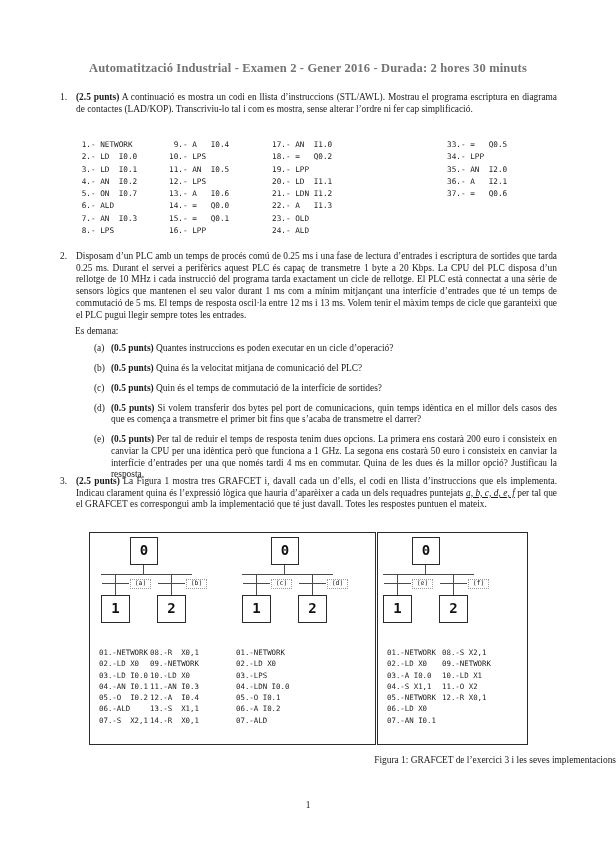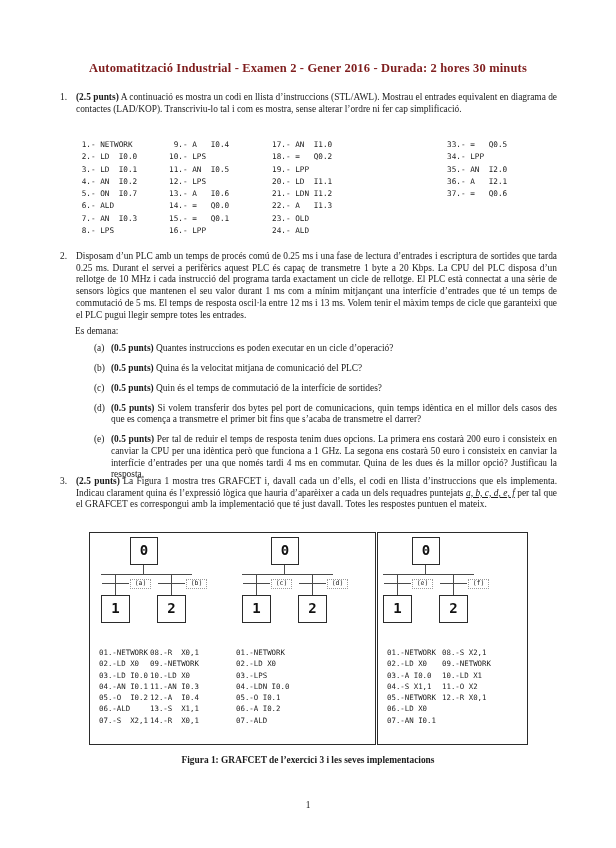--- a/index.html
+++ b/index.html
@@ -11,21 +11,21 @@
     font-family:"Liberation Serif", serif;
     font-size:9.4px;
     line-height:11.7px;
   }
   .b { font-weight:bold;font-family:Liberation Serif, serif; }
   .it { font-style:italic;text-decoration:underline; }
 
   .title {
     position:absolute; top:63px; left:0; right:0;
     text-align:center; font-weight:bold; font-size:12.5px; letter-spacing:0.15px;
-    color:#7f1d1d;
+    color:#737373;
   }
 
   .qblock { position:absolute; left:60px; width:497px; }
   .qnum { position:absolute; left:0; top:0; }
   .qtext { margin-left:16px; text-align:justify; }
 
   #q1 { top:92px; }
   #q2 { top:251px; }
   #q3 { top:476px; }
 
@@ -76,31 +76,31 @@
     font-family:"DejaVu Sans Mono", monospace; font-size:6.5px; color:#222;
   }
   .glabel1 { left:31px; } .glabel2 { left:87px; }
 
   .figcode {
     position:absolute; top:115px;
     font-family:"DejaVu Sans Mono", monospace;
     font-size:7.4px; line-height:11.3px; white-space:pre; color:#222;
   }
 
-  .caption { position:absolute; top:755px; left:0; right:0; text-align:center;font-weight:bold; }
+  .caption { position:absolute; top:755px; left:0; right:0; text-align:right; }
   .pagenum { position:absolute; top:800px; left:0; right:0; text-align:center; }
 </style>
 </head>
 <body>
 
 <div class="title">Automatització Industrial - Examen 2 - Gener 2016 - Durada:  2 hores 30 minuts</div>
 
 <div class="qblock" id="q1">
   <span class="qnum">1.</span>
-  <div class="qtext"><span class="b">(2.5 punts)</span> <span>A continuació es mostra un codi en llista d’instruccions (STL/AWL). Mostrau el entrades equivalent en diagrama de contactes (LAD/KOP). Transcriviu-lo tal i com es mostra, sense alterar l’ordre ni fer cap simplificació.</span></div>
+  <div class="qtext"><span class="b">(2.5 punts)</span> <span>A continuació es mostra un codi en llista d’instruccions (STL/AWL). Mostrau el programa escriptura en diagrama de contactes (LAD/KOP). Transcriviu-lo tal i com es mostra, sense alterar l’ordre ni fer cap simplificació.</span></div>
 </div>
 
 <div class="codeblock">
   <pre class="codecol" style="left:77px"> 1.- NETWORK
  2.- LD  I0.0
  3.- LD  I0.1
  4.- AN  I0.2
  5.- ON  I0.7
  6.- ALD
  7.- AN  I0.3

